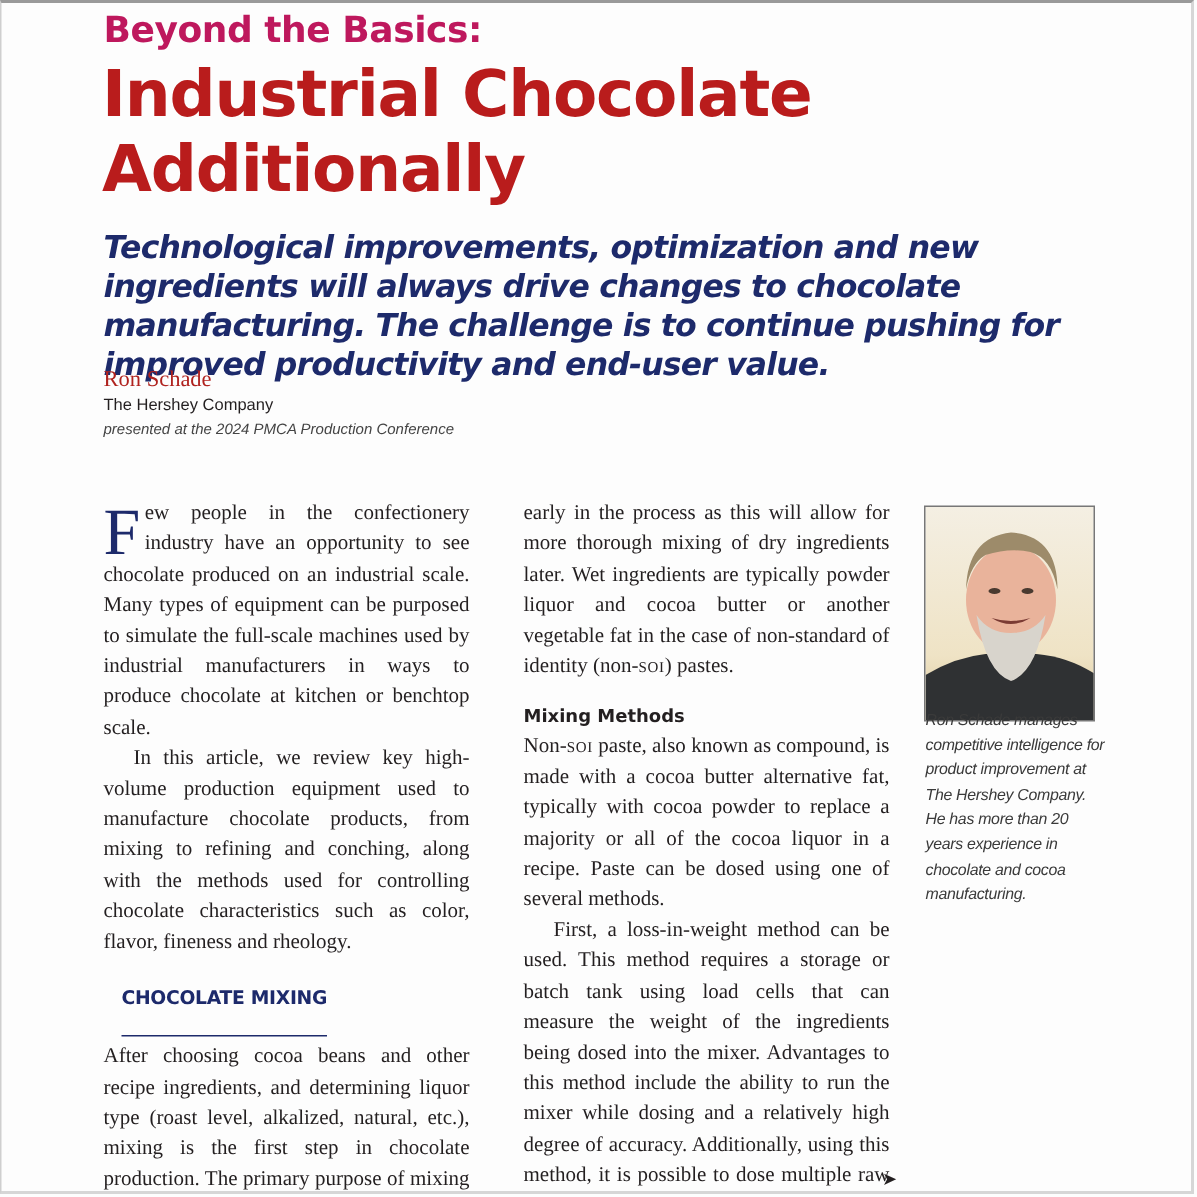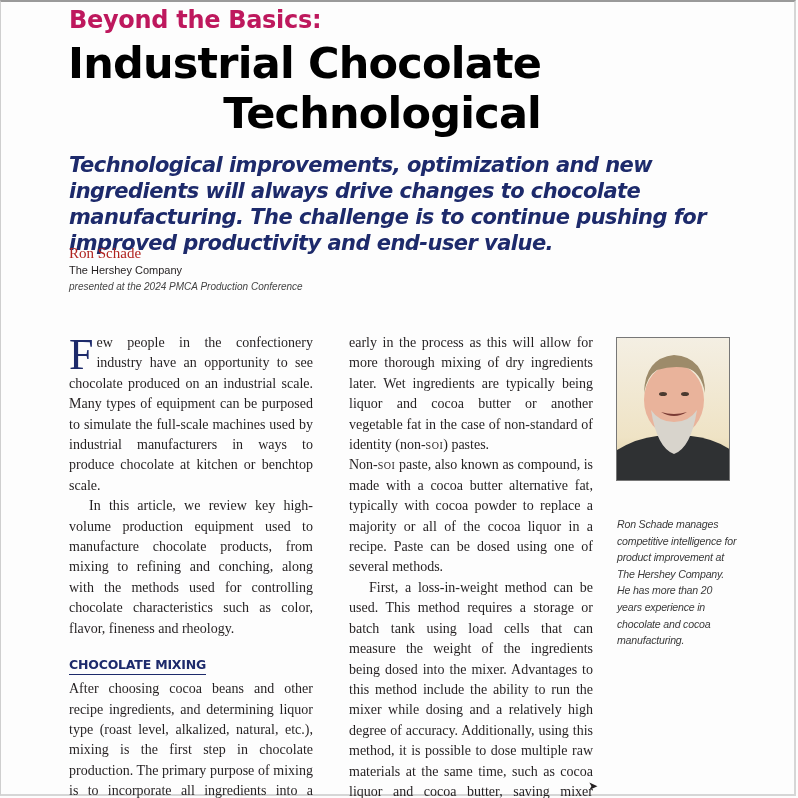--- a/index.html
+++ b/index.html
@@ -19,23 +19,22 @@
     box-sizing: border-box;
   }
   .kicker {
     position: absolute; left: 69px; top: 6px;
     font-family: "DejaVu Sans", sans-serif; font-weight: bold;
     font-size: 24px; letter-spacing: -0.3px; color: #be185d;
   }
   .title {
     position: absolute; left: 68px; top: 38px;
     font-family: "DejaVu Sans", sans-serif; font-weight: bold;
-    font-size: 43px; line-height: 50px; letter-spacing: -0.8px; color: #000000;
+    font-size: 43px; line-height: 50px; letter-spacing: -0.8px; color: #b91c1c;
     margin: 0;
-    text-align: right;
   }
   .deck {
     position: absolute; left: 69px; top: 152px; width: 680px;
     font-family: "DejaVu Sans", sans-serif; font-weight: bold; font-style: italic;
     font-size: 21px; line-height: 26px; letter-spacing: -0.55px; color: #1d2a6b;
   }
   .byline { position: absolute; left: 69px; top: 244px; }
   .author {
     font-family: "Liberation Serif", serif; font-weight: normal;
     font-size: 15px; color: #b0231f; line-height: 18px;
@@ -55,70 +54,71 @@
   .col1 { left: 69px; }
   .col2 { left: 349px; }
   .dropcap {
     float: left; font-size: 44px; line-height: 36px; color: #1d2a6b;
     margin: 4px 3px 0 0; font-family: "Liberation Serif", serif;
   }
   .section-head {
     font-family: "DejaVu Sans", sans-serif; font-weight: bold;
     font-size: 12.5px; color: #1d2a6b; letter-spacing: -0.2px;
     display: inline-block; border-bottom: 1.5px solid #1d2a6b;
-    padding-bottom: 1px; margin: 18px 0 4px 0; line-height: 16px;
+    padding-bottom: 17px; margin: 18px 0 4px 12px; line-height: 16px;
   }
   .sub-head {
     font-family: "DejaVu Sans", sans-serif; font-weight: bold;
     font-size: 12px; color: #231f20; margin: 14px 0 3px 0; line-height: 16px;
   }
   .sc { font-variant: small-caps; letter-spacing: 0.5px; }
   .photo {
     position: absolute; left: 616px; top: 337px; width: 114px; height: 144px;
     border: 1px solid #777; box-sizing: border-box; overflow: hidden;
     background: linear-gradient(180deg, #f4efe3 0%, #efe3c5 70%, #d9c79a 100%);
   }
   .caption {
-    position: absolute; left: 617px; top: 516px; width: 120px;
+    position: absolute; left: 617px; top: 472px; width: 120px;
     font-family: "Liberation Sans", sans-serif; font-style: italic;
     font-size: 10.6px; line-height: 16.6px; color: #3a3a3a; letter-spacing: -0.2px;
   }
   .continue-arrow {
     position: absolute; left: 588px; top: 779px; font-size: 12px; color: #231f20;
     font-family: "DejaVu Sans", sans-serif;
   }
 </style>
 </head>
 <body>
 
 <div class="page-frame"></div>
 
 <div class="kicker">Beyond the Basics:</div>
 <h1 class="title">
   <span>Industrial Chocolate</span><br>
-  <span>Technological</span>
+  <span>Additionally</span>
 </h1>
 <div class="deck">Technological improvements, optimization and new ingredients will always drive changes to chocolate manufacturing. The challenge is to continue pushing for improved productivity and end-user value.</div>
 
 <div class="byline">
   <div class="author">Ron Schade</div>
   <div class="affiliation">The Hershey Company</div>
   <div class="presented">presented at the 2024 PMCA Production Conference</div>
 </div>
 
 <div class="col col1">
   <p><span class="dropcap">F</span><span>ew people in the confectionery industry have an opportunity to see chocolate produced on an industrial scale. Many types of equipment can be purposed to simulate the full-scale machines used by industrial manufacturers in ways to produce chocolate at kitchen or benchtop scale.</span></p>
   <p class="indent">In this article, we review key high-volume production equipment used to manufacture chocolate products, from mixing to refining and conching, along with the methods used for controlling chocolate characteristics such as color, flavor, fineness and rheology.</p>
   <div class="section-head">CHOCOLATE MIXING</div>
   <p>After choosing cocoa beans and other recipe ingredients, and determining liquor type (roast level, alkalized, natural, etc.), mixing is the first step in chocolate production. The primary purpose of mixing is to incorporate all ingredients into a homogenous mass suitable for further processing.</p>
   
 </div>
 
 <div class="col col2">
-  <p><span>early in the process as this will allow for more thorough mixing of dry ingredients later. Wet ingredients are typically being liquor and cocoa butter or another vegetable fat in the case of non-standard of identity (non-</span><span class="sc">soi</span><span>) pastes.</span></p>
+  <p><span>early in the process as this will allow for more thorough mixing of dry ingredients later. Wet ingredients are typically powder liquor and cocoa butter or another vegetable fat in the case of non-standard of identity (non-</span><span class="sc">soi</span><span>) pastes.</span></p>
+  <div class="sub-head">Mixing Methods</div>
   <p><span>Non-</span><span class="sc">soi</span><span> paste, also known as compound, is made with a cocoa butter alternative fat, typically with cocoa powder to replace a majority or all of the cocoa liquor in a recipe. Paste can be dosed using one of several methods.</span></p>
   <p class="indent">First, a loss-in-weight method can be used. This method requires a storage or batch tank using load cells that can measure the weight of the ingredients being dosed into the mixer. Advantages to this method include the ability to run the mixer while dosing and a relatively high degree of accuracy. Additionally, using this method, it is possible to dose multiple raw materials at the same time, such as cocoa liquor and cocoa butter, saving mixer filling time.</p>
 </div>
 
 <div class="continue-arrow">➤</div>
 
 <div class="photo" title="Portrait of Ron Schade">
   <svg width="114" height="144" viewBox="0 0 114 144">
     <path d="M0 144 L0 112 Q20 100 40 98 L74 98 Q96 100 114 112 L114 144 Z" fill="#2f3133"></path>
     <ellipse cx="57" cy="62" rx="30" ry="36" fill="#e9b39b"></ellipse>

